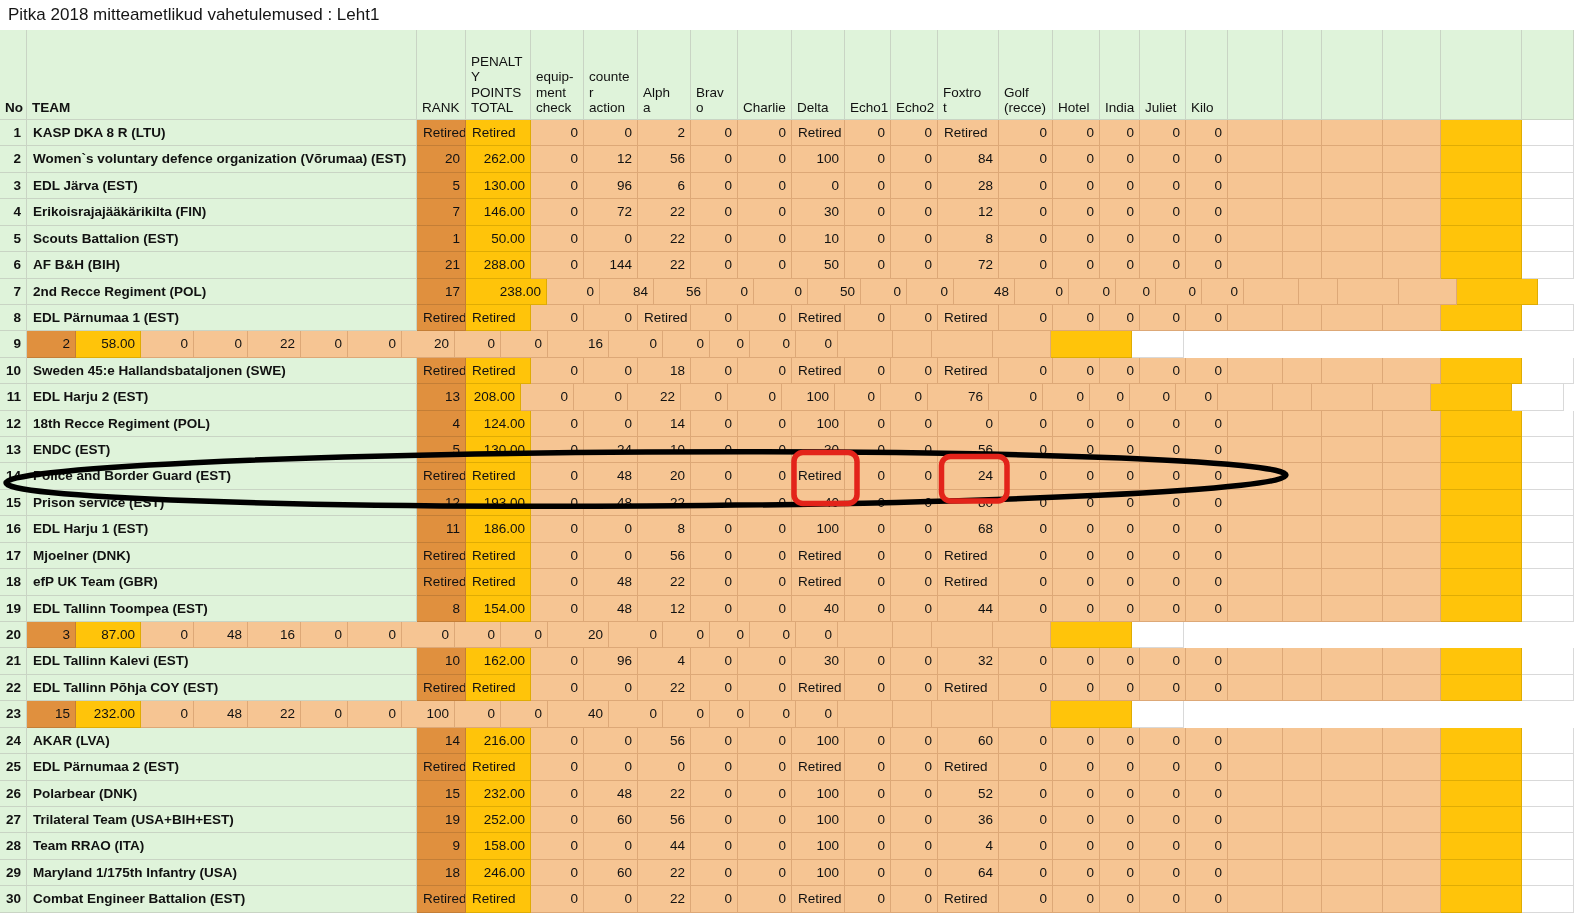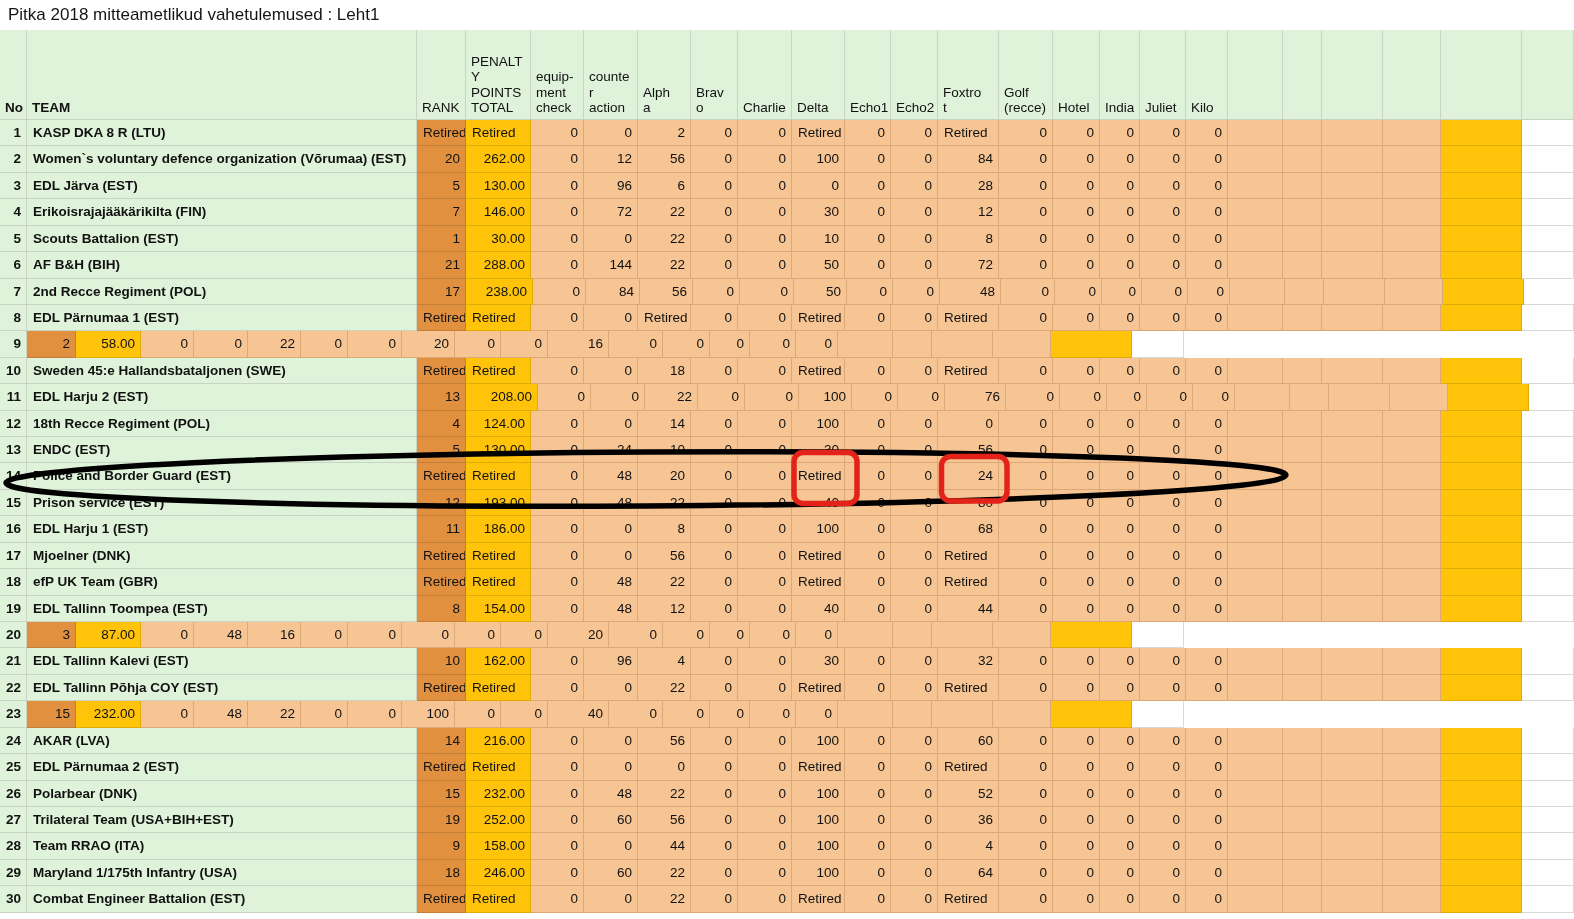--- a/index.html
+++ b/index.html
@@ -168,21 +168,21 @@
         <div class="cell bg-peach" style="width:39px"></div>
         <div class="cell bg-peach" style="width:61px"></div>
         <div class="cell bg-peach" style="width:58px"></div>
         <div class="cell bg-gold" style="width:81px"></div>
         <div class="cell bg-white" style="width:52px"></div>
       </div>
       <div class="row drow">
         <div class="cell bg-green num b" style="width:27px">5</div>
         <div class="cell bg-green txt b" style="width:390px">Scouts Battalion (EST)</div>
         <div class="cell bg-rank num" style="width:49px">1</div>
-        <div class="cell bg-gold num" style="width:65px">30.00</div>
+        <div class="cell bg-gold num" style="width:65px">50.00</div>
         <div class="cell bg-peach num" style="width:53px">0</div>
         <div class="cell bg-peach num" style="width:54px">0</div>
         <div class="cell bg-peach num" style="width:53px">22</div>
         <div class="cell bg-peach num" style="width:47px">0</div>
         <div class="cell bg-peach num" style="width:54px">0</div>
         <div class="cell bg-peach num" style="width:53px">10</div>
         <div class="cell bg-peach num" style="width:46px">0</div>
         <div class="cell bg-peach num" style="width:47px">0</div>
         <div class="cell bg-peach num" style="width:61px">8</div>
         <div class="cell bg-peach num" style="width:54px">0</div>
@@ -220,21 +220,21 @@
         <div class="cell bg-peach" style="width:39px"></div>
         <div class="cell bg-peach" style="width:61px"></div>
         <div class="cell bg-peach" style="width:58px"></div>
         <div class="cell bg-gold" style="width:81px"></div>
         <div class="cell bg-white" style="width:52px"></div>
       </div>
       <div class="row drow">
         <div class="cell bg-green num b" style="width:27px">7</div>
         <div class="cell bg-green txt b" style="width:390px">2nd Recce Regiment (POL)</div>
         <div class="cell bg-rank num" style="width:49px">17</div>
-        <div class="cell bg-gold num" style="width:67px">238.00</div>
+        <div class="cell bg-gold num" style="width:81px">238.00</div>
         <div class="cell bg-peach num" style="width:53px">0</div>
         <div class="cell bg-peach num" style="width:54px">84</div>
         <div class="cell bg-peach num" style="width:53px">56</div>
         <div class="cell bg-peach num" style="width:47px">0</div>
         <div class="cell bg-peach num" style="width:54px">0</div>
         <div class="cell bg-peach num" style="width:53px">50</div>
         <div class="cell bg-peach num" style="width:46px">0</div>
         <div class="cell bg-peach num" style="width:47px">0</div>
         <div class="cell bg-peach num" style="width:61px">48</div>
         <div class="cell bg-peach num" style="width:54px">0</div>
@@ -323,21 +323,21 @@
         <div class="cell bg-peach" style="width:39px"></div>
         <div class="cell bg-peach" style="width:61px"></div>
         <div class="cell bg-peach" style="width:58px"></div>
         <div class="cell bg-gold" style="width:81px"></div>
         <div class="cell bg-white" style="width:52px"></div>
       </div>
       <div class="row drow">
         <div class="cell bg-green num b" style="width:27px">11</div>
         <div class="cell bg-green txt b" style="width:390px">EDL Harju 2 (EST)</div>
         <div class="cell bg-rank num" style="width:49px">13</div>
-        <div class="cell bg-gold num" style="width:72px">208.00</div>
+        <div class="cell bg-gold num" style="width:55px">208.00</div>
         <div class="cell bg-peach num" style="width:53px">0</div>
         <div class="cell bg-peach num" style="width:54px">0</div>
         <div class="cell bg-peach num" style="width:53px">22</div>
         <div class="cell bg-peach num" style="width:47px">0</div>
         <div class="cell bg-peach num" style="width:54px">0</div>
         <div class="cell bg-peach num" style="width:53px">100</div>
         <div class="cell bg-peach num" style="width:46px">0</div>
         <div class="cell bg-peach num" style="width:47px">0</div>
         <div class="cell bg-peach num" style="width:61px">76</div>
         <div class="cell bg-peach num" style="width:54px">0</div>

